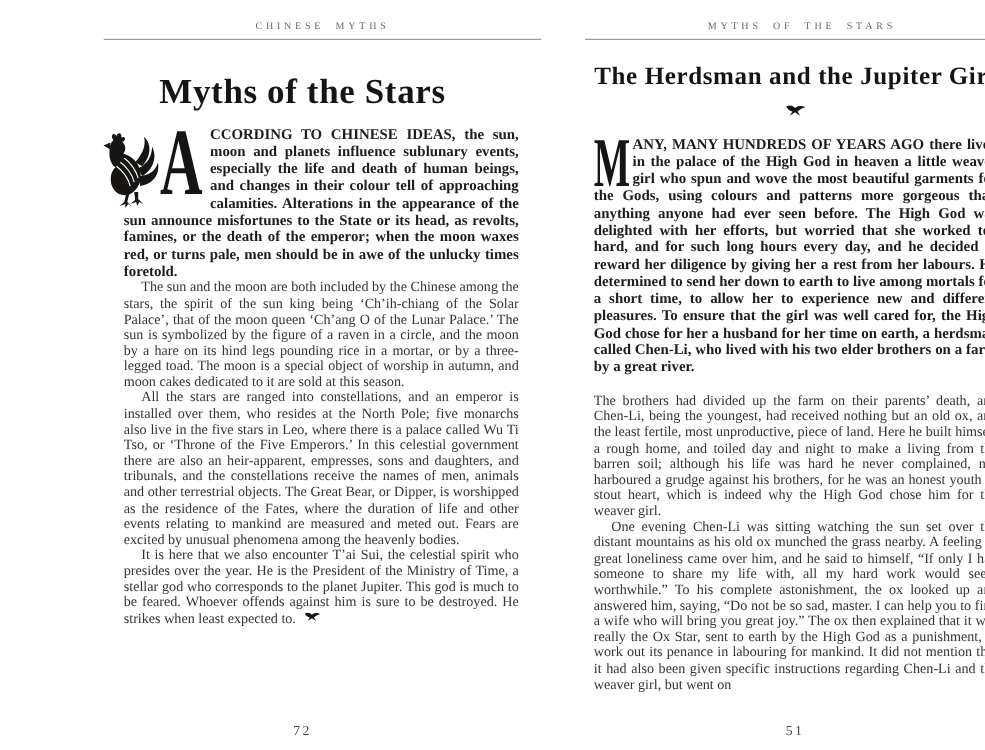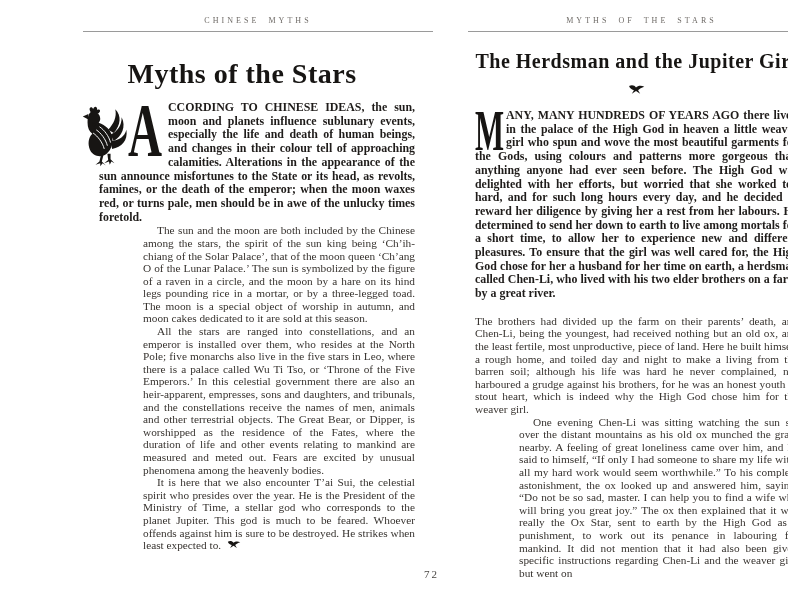--- a/index.html
+++ b/index.html
@@ -62,21 +62,21 @@
   .text-block {
     margin: 11px 24px 0 54px;
     text-align: justify;
     color: #37332f;
     font-size: 11.3px;
     line-height: 12.6px;
   }
   .page-right .text-block { margin: 13px 35px 0 36px; }
 
   p { margin: 0; padding: 0; }
-  p.indent { text-indent: 14px; margin-left: 44px; }
+  p.indent { text-indent: 14px; }
 
   .intro {
     font-weight: bold;
     color: #1f1c1a;
     font-size: 11.9px;
     line-height: 13.7px;
   }
 
   
   .intro-art {
@@ -126,24 +126,24 @@
     width: 15px;
     height: 9px;
     margin-left: 5px;
     vertical-align: baseline;
   }
   .end-ornament svg { width: 15px; height: 9px; display: block; }
 
   
   .folio {
     position: absolute;
-    bottom: 20px;
+    bottom: 9px;
     left: 0;
     right: 0;
-    text-align: right;
+    text-align: center;
     font-size: 11px;
     letter-spacing: 2px;
     color: #4a4744;
   }
 </style>
 </head>
 <body>
 
 <div class="spread">
 

